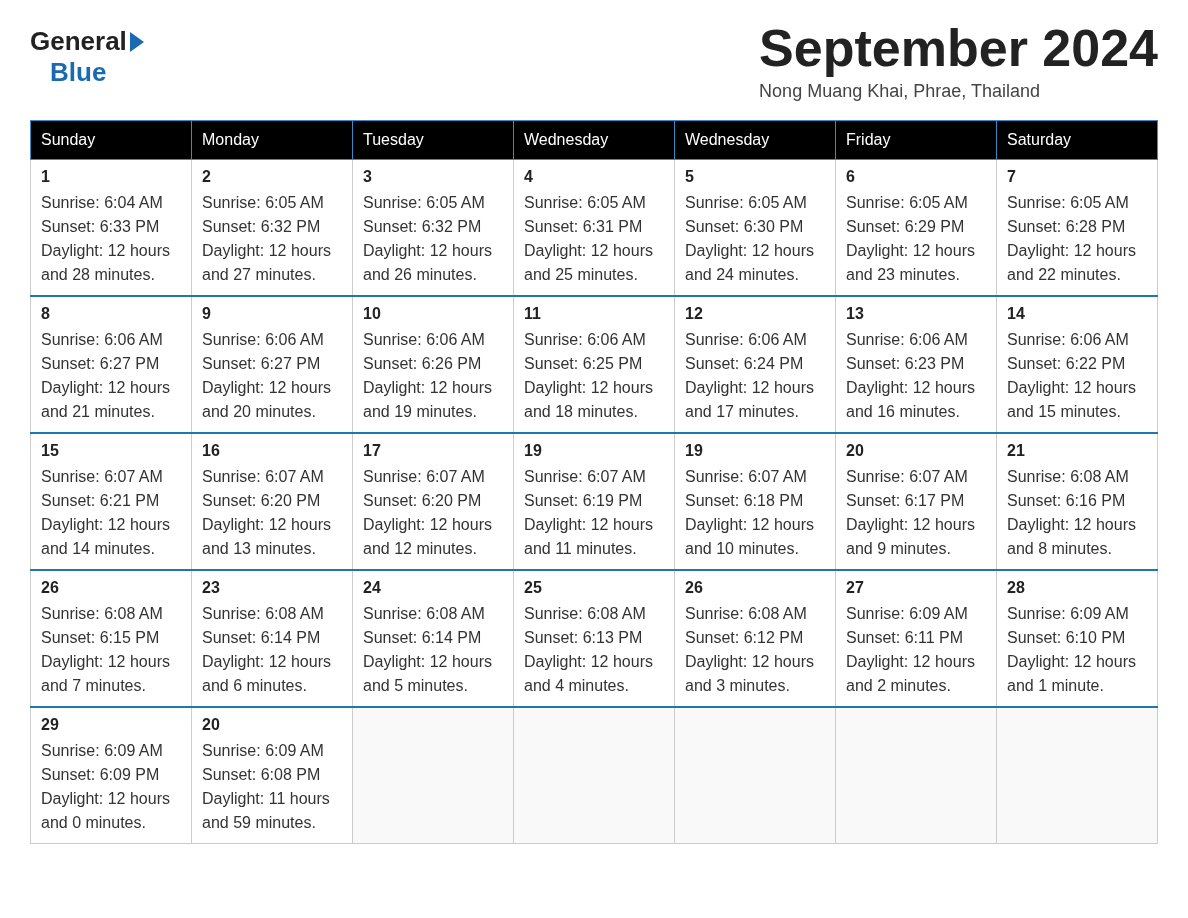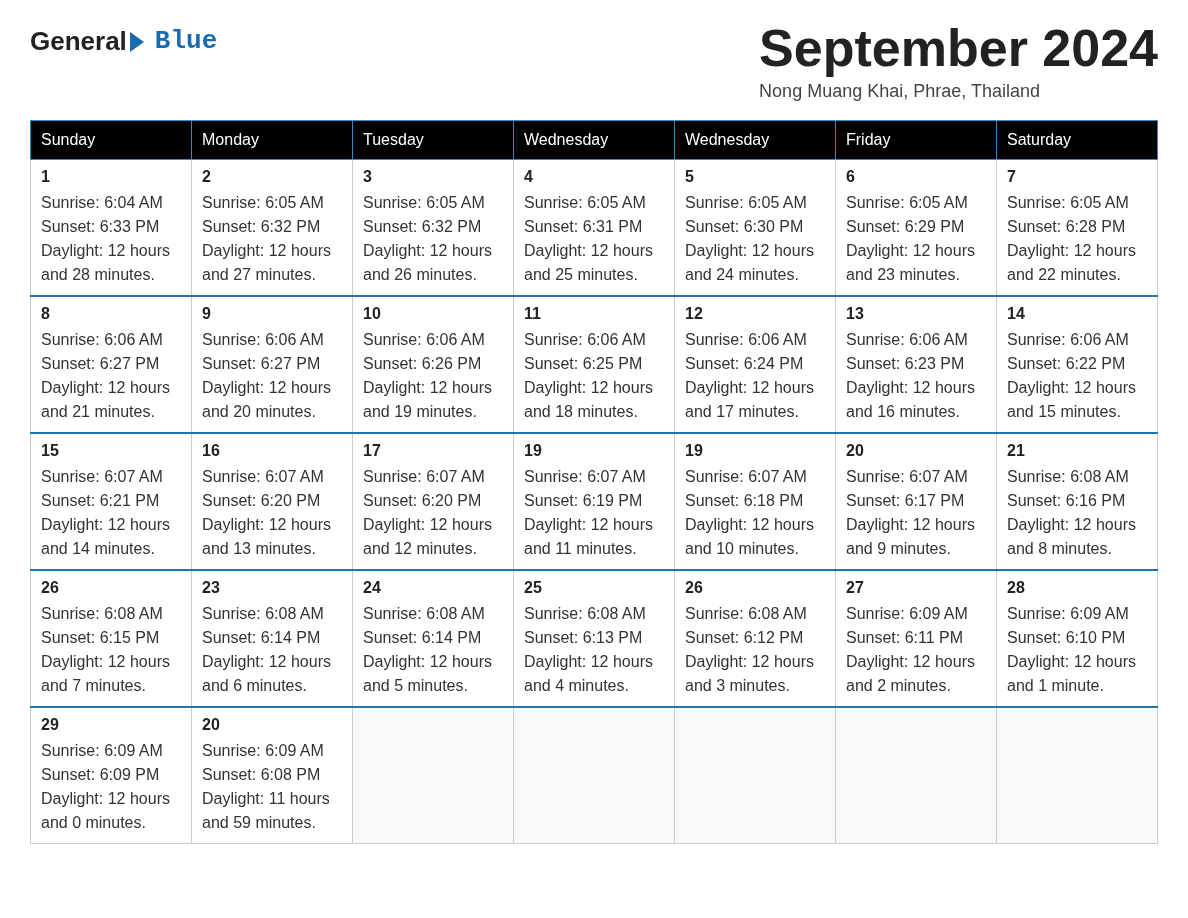--- a/index.html
+++ b/index.html
@@ -11,21 +11,21 @@
       padding: 20px 30px;
     }
     .header {
       display: flex;
       justify-content: space-between;
       align-items: flex-start;
       margin-bottom: 18px;
     }
     .logo {
       display: flex;
-      flex-direction: row;
+      flex-direction: column;
       align-items: flex-start;
       padding-top: 6px;
     }
     .logo-text {
       display: flex;
       align-items: center;
       font-size: 26px;
       font-weight: bold;
       color: #222;
     }
@@ -103,21 +103,21 @@
   </style>
 </head>
 <body>
 
 <div class="header">
   <div class="logo">
     <div class="logo-text">
       <span class="logo-general">General</span>
       <span class="logo-arrow"></span>
     </div>
-    <div style="margin-left:11px;font-family:Liberation Mono, monospace;">
+    <div style="margin-left:20px;">
       <span class="logo-blue">Blue</span>
     </div>
   </div>
   <div class="title-section">
     <div class="main-title">September 2024</div>
     <div class="subtitle">Nong Muang Khai, Phrae, Thailand</div>
   </div>
 </div>
 
 <table class="calendar">

